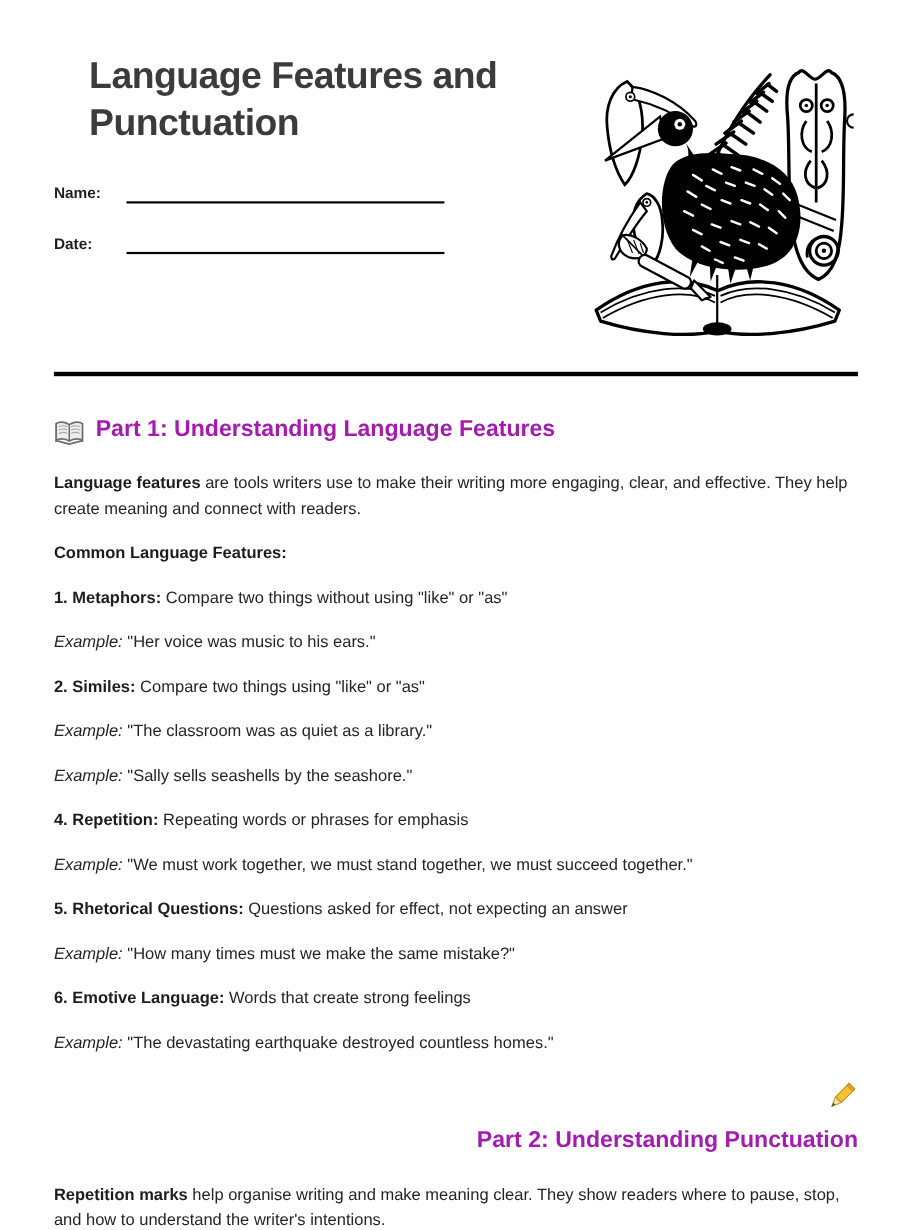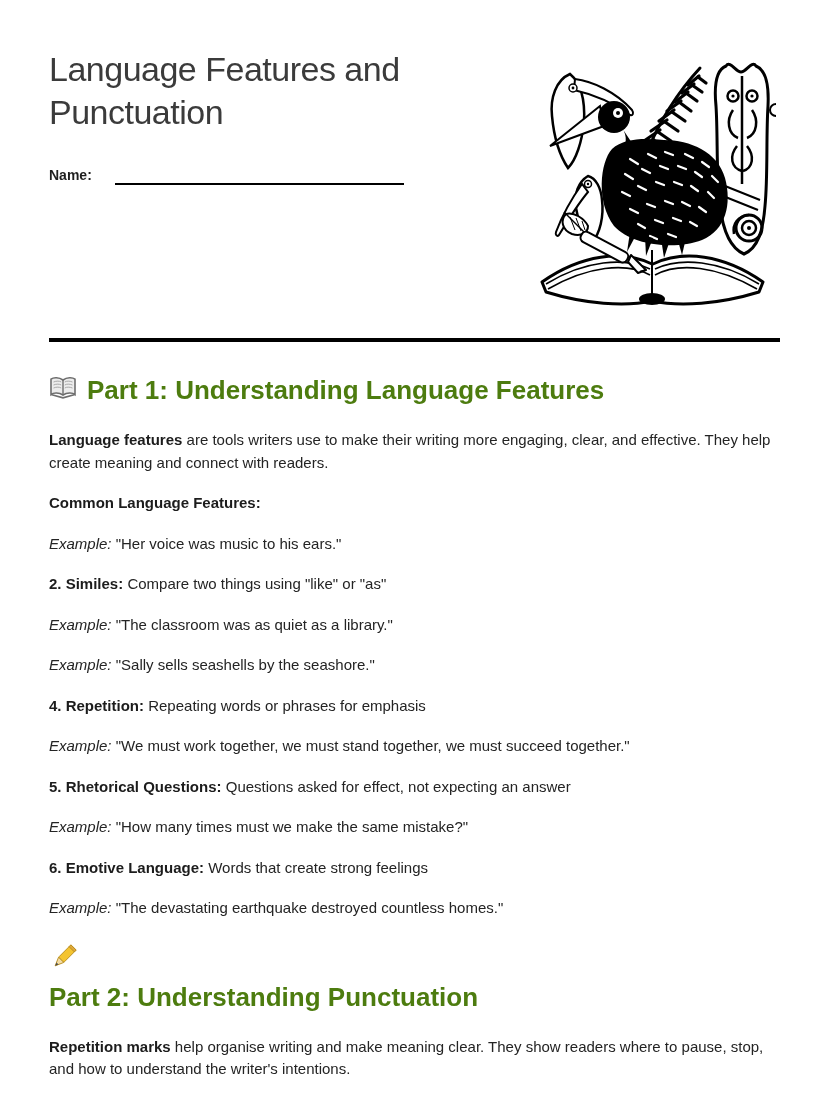--- a/index.html
+++ b/index.html
@@ -14,66 +14,71 @@
     min-height: 1118px;
     padding: 48px 48px 10px 49px;
     background: #fff;
     overflow: hidden;
   }
   .header-row { display: flex; justify-content: space-between; align-items: flex-start; min-height: 262px; }
   .header-left { width: 470px; }
   h1 {
     font-size: 34px;
     line-height: 43px;
-    font-weight: normal;
+    font-weight: bold;
     color: #3b3b3b;
     letter-spacing: -0.5px;
+    margin-left: 32px;
   }
   .fields { margin-top: 27px; }
   .field-row { display: flex; align-items: flex-end; margin-bottom: 22px; height: 24px; }
   .field-label { font-weight: bold; font-size: 14px; color: #1f1f1f; width: 66px; padding-bottom: 2px; }
   .field-line {
     display: inline-block;
     width: 289px;
     height: 20px;
     border-bottom: 2px solid #000;
   }
   .illustration { width: 250px; height: 255px; margin-top: 6px; flex: none; }
   .rule {
     border: none;
     border-top: 4px solid #000;
     margin-top: 28px;
   }
   h2 {
-    font-size: 26px;
+    font-size: 21px;
     line-height: 30px;
     font-weight: bold;
-    color: #4d7c0f;
+    color: #a21caf;
     margin: 33px 0 24px 0;
     display: flex;
-    align-items: flex-start;
+    align-items: flex-end;
     gap: 10px;
   }
   h2 .h-icon { display: inline-flex; flex: none; }
   p.body { font-size: 15px; line-height: 22.5px; margin: 18px 0; color: #242424; }
   p.body b { color: #1c1c1c; }
   .ex-label { font-style: italic; }
   .part2-gap { margin-top: 22px; flex-direction: column; }
 </style>
 </head>
 <body>
 
 <div class="doc">
 
   <div class="header-row">
     <div class="header-left">
       <h1>Language Features and Punctuation</h1>
       <div class="fields">
         <div class="field-row">
           <span class="field-label">Name:</span>
+          <span class="field-line"></span>
+        </div>
+        <div class="field-row">
+          <span class="field-label">Date:</span>
           <span class="field-line"></span>
         </div>
       </div>
     </div>
 
     <div class="illustration" title="Black kiwi bird standing on an open book with quill pen, silver fern and Maori carving behind">
       <svg width="250" height="255" viewBox="0 0 250 255" xmlns="http://www.w3.org/2000/svg">
 
         <g fill="#fff" stroke="#000">
           <path d="M40,20 C 26,26 20,44 22,62 C 24,84 30,102 38,114 C 46,106 52,88 54,68 C 55,50 52,30 40,20 Z" stroke-width="2.5"></path>
@@ -225,20 +230,21 @@
         <path d="M2 19.5 L14 22.8 L26 19.5" fill="none" stroke="#6e6e6e" stroke-width="1.6"></path>
       </svg>
     </span>
     <span>Part 1: Understanding Language Features</span>
   </h2>
 
   <p class="body"><b>Language features</b><span> are tools writers use to make their writing more engaging, clear, and effective. They help create meaning and connect with readers.</span></p>
 
   <p class="body"><b>Common Language Features:</b></p>
 
+  <p class="body"><b>1. Metaphors:</b> <span>Compare two things without using "like" or "as"</span></p>
   <p class="body"><span class="ex-label">Example:</span> <span>"Her voice was music to his ears."</span></p>
 
   <p class="body"><b>2. Similes:</b> <span>Compare two things using "like" or "as"</span></p>
   <p class="body"><span class="ex-label">Example:</span> <span>"The classroom was as quiet as a library."</span></p>
 
   <p class="body"><span class="ex-label">Example:</span> <span>"Sally sells seashells by the seashore."</span></p>
 
   <p class="body"><b>4. Repetition:</b> <span>Repeating words or phrases for emphasis</span></p>
   <p class="body"><span class="ex-label">Example:</span> <span>"We must work together, we must stand together, we must succeed together."</span></p>
 

